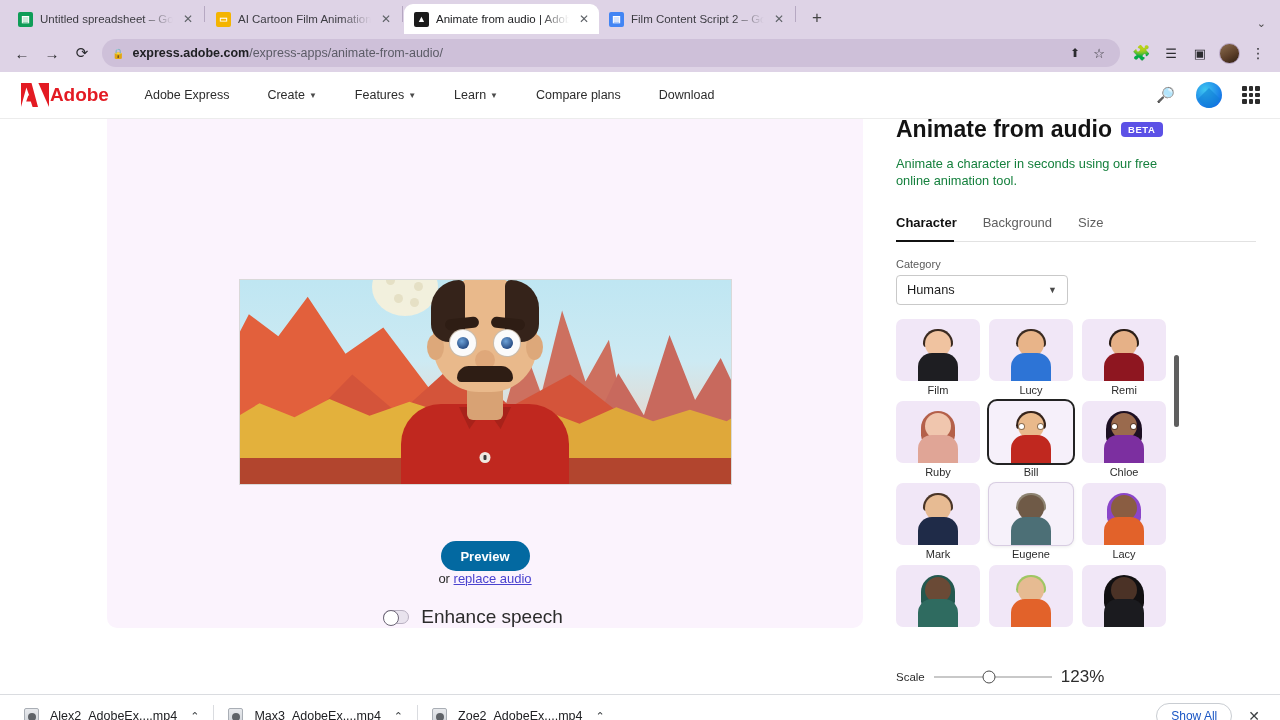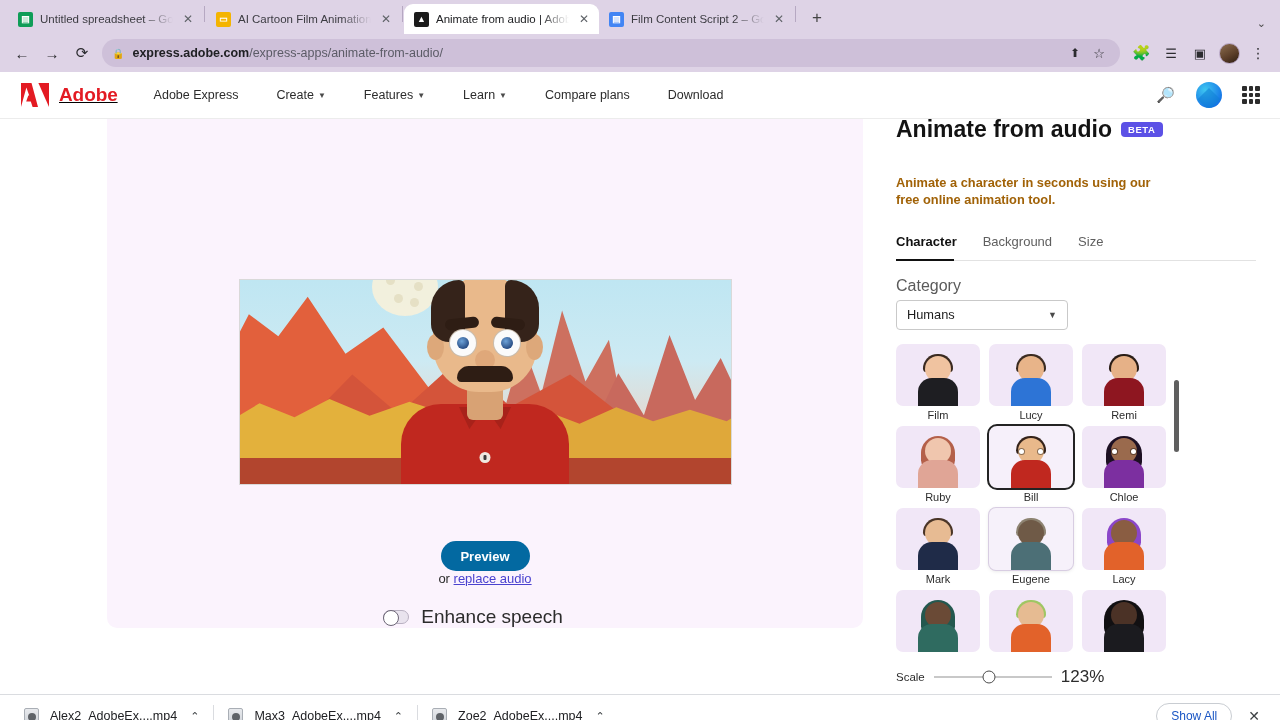--- a/index.html
+++ b/index.html
@@ -85,21 +85,21 @@
     width: 21px; height: 21px; border-radius: 50%;
     background: linear-gradient(150deg,#8d6e4f 0%,#5a3d28 60%,#2c1d12 100%);
     border: 1px solid #b7a5c4;
   }
 
   
   #adobe-header {
     height: 47px; background: #ffffff; display: flex; align-items: center;
     padding: 0 20px; border-bottom: 1px solid #ececec;
   }
-  #adobe-logo { display: flex; align-items: center; gap: 9px; margin-right: 36px; text-decoration: underline; }
+  #adobe-logo { display: flex; align-items: center; margin-right: 36px; }
   #adobe-mark { width: 30px; height: 26px; }
   #adobe-word { font-size: 19px; color: #e31b23; font-weight: bold; letter-spacing: -.1px; }
   #adobe-nav { display: flex; align-items: center; gap: 38px; }
   .nav-item {
     font-size: 12.5px; color: #2c2c2c; display: flex; align-items: center; gap: 4px;
     white-space: nowrap;
   }
   .nav-caret { font-size: 8px; color: #4b4b4b; }
   #adobe-header-right { margin-left: auto; display: flex; align-items: center; gap: 20px; }
   #hdr-search { font-size: 15px; color: #2c2c2c; transform: scaleX(-1); }
@@ -222,36 +222,35 @@
   #panel-title-row {
     display: flex; align-items: center; gap: 9px; margin-top: -8px;
     height: 36px; overflow: hidden;
   }
   #panel-title { font-size: 23px; font-weight: bold; color: #131313; white-space: nowrap; }
   #beta-badge {
     background: #5c51e6; color: #fff; font-size: 9.5px; font-weight: bold;
     border-radius: 4px; padding: 2px 7px; letter-spacing: .6px;
   }
   #panel-sub {
-    margin-top: 28px; font-size: 12.8px; color: #a16207; line-height: 1.32;
+    margin-top: 9px; font-size: 12.8px; color: #15803d; line-height: 1.32;
     max-width: 272px;
-    font-weight: bold;
   }
   #panel-tabs {
     margin-top: 25px; display: flex; gap: 26px; position: relative;
     padding-bottom: 11px;
   }
   .ptab { font-size: 13px; color: #5f5f5f; white-space: nowrap; }
   .ptab.active { color: #111; font-weight: bold; }
   #tabs-rule { height: 1px; background: #e2e2e2; position: relative; }
   #tabs-rule::after {
     content: ""; position: absolute; left: 0; top: -1px;
     width: 58px; height: 2px; background: #111;
   }
-  #cat-label { margin-top: 16px; font-size: 16px; color: #5a5a5a; }
+  #cat-label { margin-top: 16px; font-size: 11px; color: #5a5a5a; }
   #cat-select {
     margin-top: 5px; width: 172px; height: 30px; border: 1px solid #c9c9c9;
     border-radius: 4px; display: flex; align-items: center;
     padding: 0 10px; font-size: 12.8px; color: #1d1d1d; background: #fff;
   }
   #cat-caret { margin-left: auto; font-size: 9px; color: #4a4a4a; }
 
   #char-grid-wrap { margin-top: 14px; position: relative; width: 272px; }
   #char-grid {
     display: grid; grid-template-columns: repeat(3, 84px);

